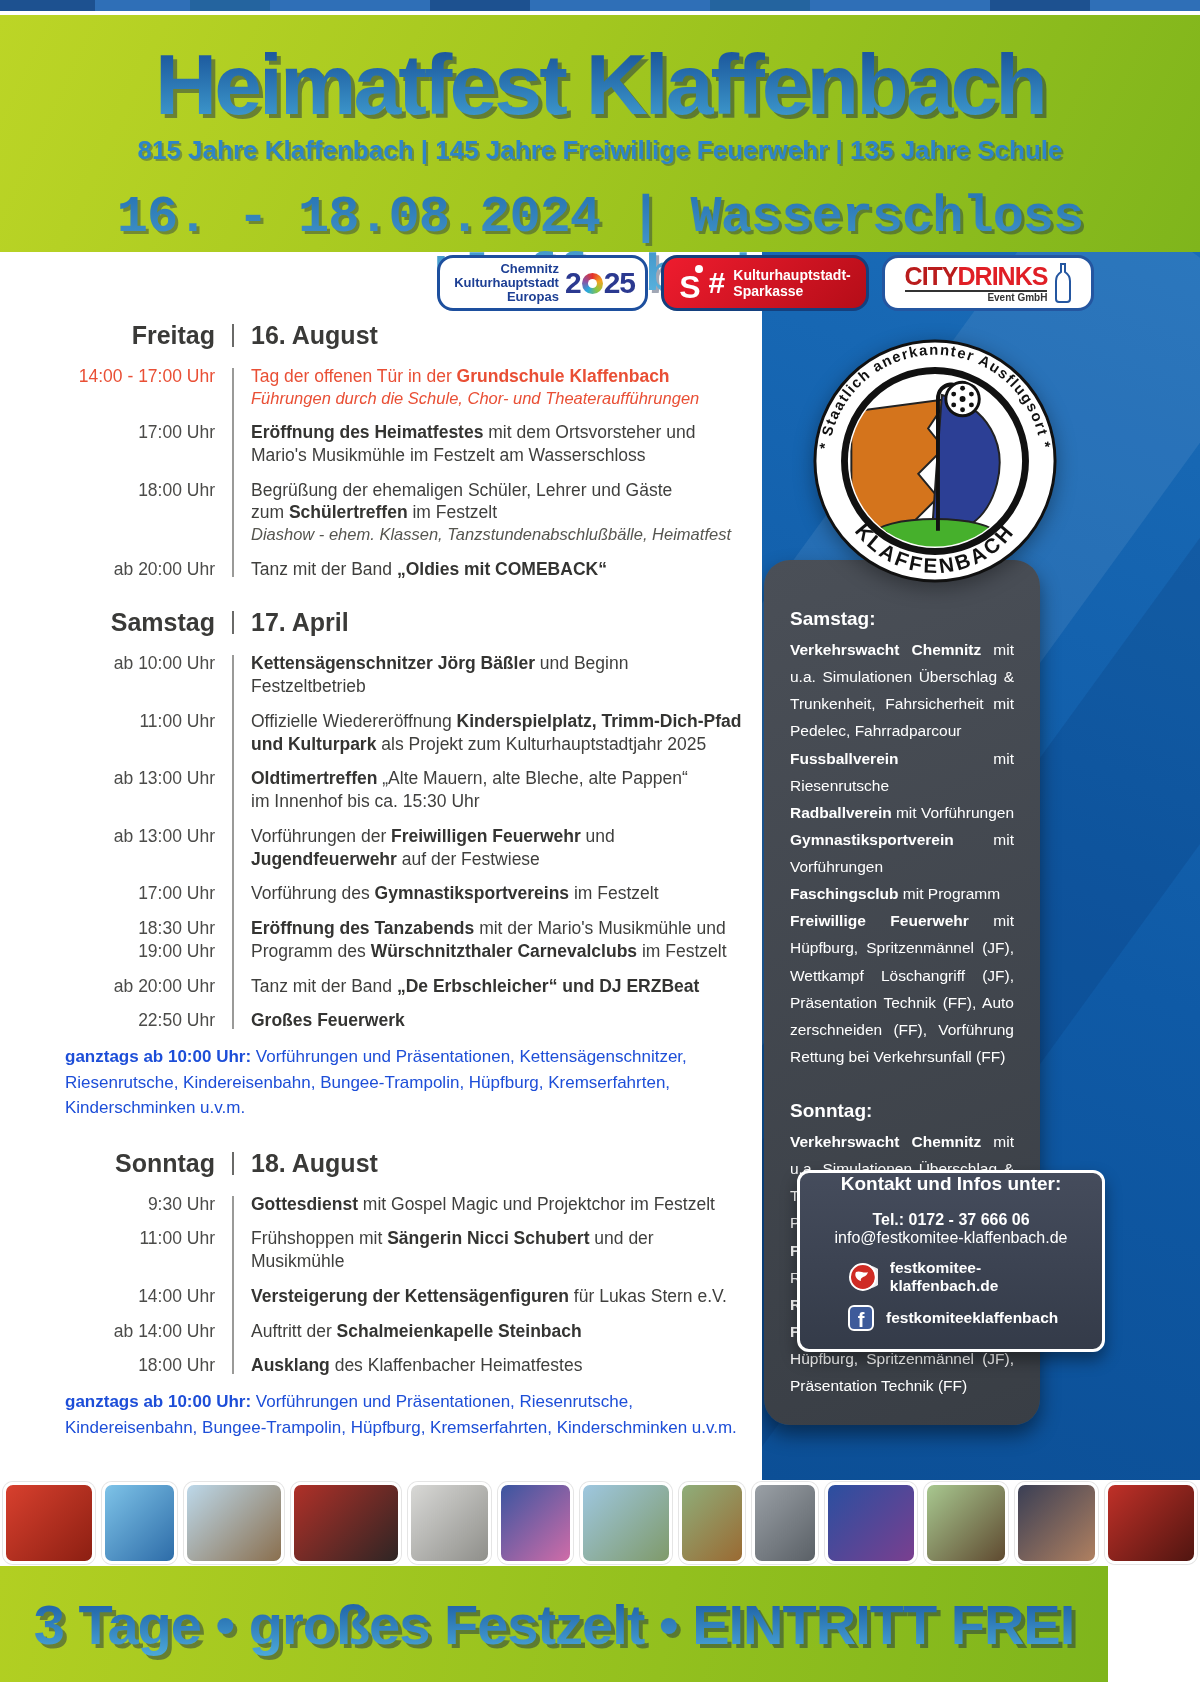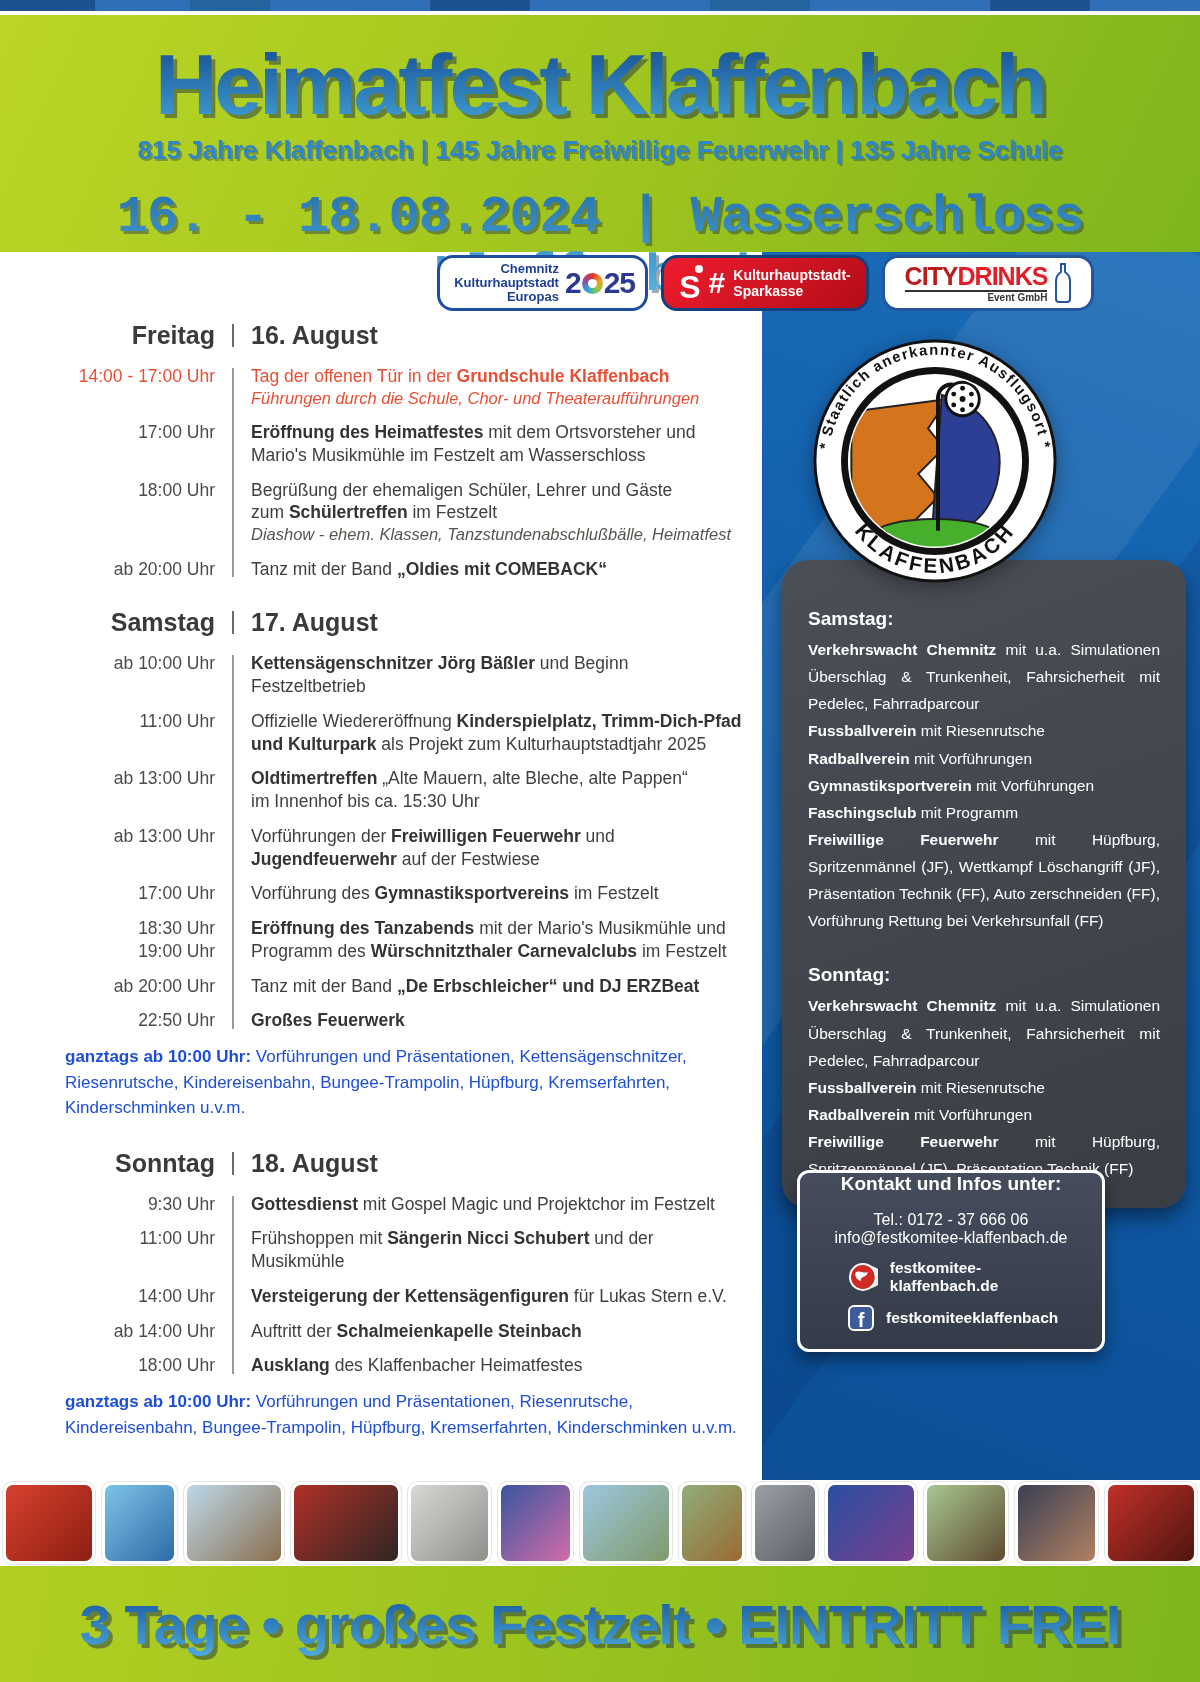--- a/index.html
+++ b/index.html
@@ -65,45 +65,45 @@
   .day-footer b { font-weight:700; }
 
   
   .blue-col { position:absolute; left:762px; top:252px; width:438px; height:1228px; overflow:hidden;
     background:linear-gradient(200deg,#1a6cb8 0%,#0f5aa6 55%,#0c4f96 100%); }
   .streak { position:absolute; background:rgba(255,255,255,.08); }
   .s1 { width:260px; height:1500px; transform:rotate(36deg); left:-150px; top:-150px; }
   .s2 { width:180px; height:1500px; transform:rotate(36deg); left:180px; top:-80px; background:rgba(0,25,70,.12); }
   .badge { position:absolute; left:50px; top:86px; z-index:3; filter:drop-shadow(0 5px 10px rgba(0,0,0,.35)); }
 
-  .side-panel { position:absolute; left:20px; top:308px; width:404px; z-index:2;
+  .side-panel { position:absolute; left:2px; top:308px; width:276px; z-index:2;
     background:linear-gradient(160deg,#4a4f57,#393e45); border-radius:26px;
     box-shadow:0 10px 20px rgba(0,0,0,.45); padding:40px 26px 26px 26px; color:#fff; }
   .sp-title { font-size:19px; font-weight:700; margin:8px 0 6px 0; }
   .sp-item { font-size:15.5px; line-height:1.75; text-align:justify; }
   .sp-item b { font-weight:700; }
   .sp-gap { height:22px; }
 
   .contact { position:absolute; left:35px; top:918px; width:308px; z-index:2;
     border:3px solid #fff; border-radius:12px; background:linear-gradient(180deg,#454c5c,#343b49);
     box-shadow:0 8px 16px rgba(0,0,0,.4); padding:0 14px 18px 14px; color:#fff; }
   .ct-title { text-align:center; font-size:19px; font-weight:700; margin-bottom:16px; }
-  .ct-phone { text-align:center; font-size:16px; font-weight:400; }
+  .ct-phone { text-align:center; font-size:16px; font-weight:700; }
   .ct-email { text-align:center; font-size:16px; font-weight:400; margin-bottom:12px; }
   .ct-row { display:flex; align-items:center; gap:12px; margin:10px 0 0 34px; font-weight:700; font-size:15.5px; }
   .fb { display:inline-flex; align-items:flex-end; justify-content:center; width:26px; height:26px;
     background:#3e5b9a; border:2px solid #fff; border-radius:6px; color:#fff; font-weight:700; font-size:20px; line-height:0.9; overflow:hidden; }
 
   
   .photo-strip { position:absolute; left:0; top:1480px; width:1200px; height:86px; background:#fff;
     display:flex; gap:7px; padding:2px 3px; }
   .tile { flex-basis:0; border:3px solid #fff; border-radius:10px; box-shadow:0 0 0 1px rgba(0,0,0,.10); }
 
   
-  .banner { position:absolute; left:0; top:1566px; width:1200px; height:116px;
+  .banner { position:absolute; left:0; top:1566px; width:1108px; height:116px;
     background:linear-gradient(100deg,#b2cf22 0%,#93c01e 60%,#7fb51c 100%);
     display:flex; align-items:center; justify-content:center; }
   .banner-text { font-size:56px; font-weight:700; letter-spacing:-1px;
     background:linear-gradient(180deg,#1f62a6 15%,#4aa6d8 95%);
     -webkit-background-clip:text; background-clip:text; color:transparent;
     filter:drop-shadow(4px 4px 0px rgba(20,35,70,.45)); }
 </style>
 </head>
 <body>
 
@@ -172,21 +172,21 @@
           </div>
           <div class="item">
             <div class="time">ab 20:00 Uhr</div>
             <div class="desc"><span>Tanz mit der Band </span><b>„Oldies mit COMEBACK“</b></div>
           </div>
         </div>
       </div>
       <div class="day">
         <div class="day-header">
           <div class="day-name">Samstag</div>
-          <div class="day-date">17. August</div>
+          <div class="day-date">17. April</div>
         </div>
         <div class="day-items">
           <div class="item">
             <div class="time">ab 10:00 Uhr</div>
             <div class="desc"><b>Kettensägenschnitzer Jörg Bäßler</b><span> und Beginn Festzeltbetrieb</span></div>
           </div>
           <div class="item">
             <div class="time">11:00 Uhr</div>
             <div class="desc"><span>Offizielle Wiedereröffnung </span><b>Kinderspielplatz, Trimm-Dich-Pfad
 und Kulturpark</b><span> als Projekt zum Kulturhauptstadtjahr 2025</span></div>

